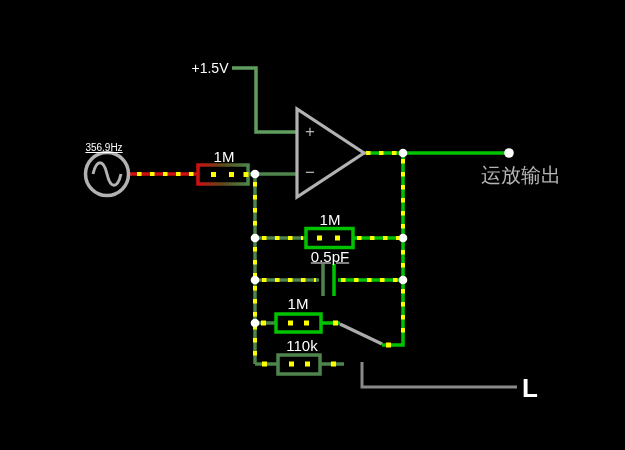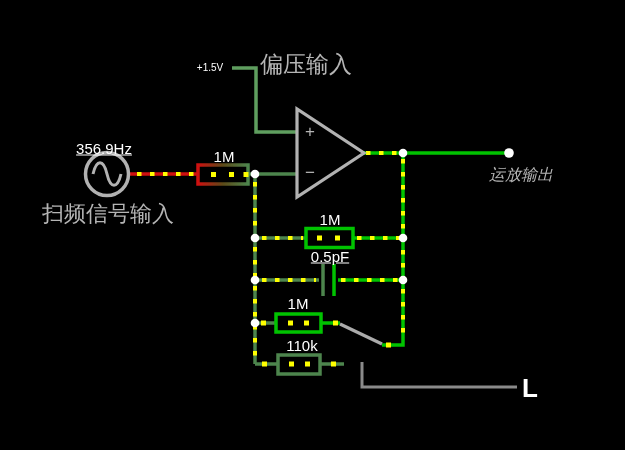--- a/index.html
+++ b/index.html
@@ -142,30 +142,28 @@
       <circle class="jn" cx="255" cy="238" r="4.3"></circle>
       <circle class="jn" cx="255" cy="280" r="4.3"></circle>
       <circle class="jn" cx="255" cy="323" r="4.3"></circle>
       <circle class="jn" cx="403" cy="153" r="4.3"></circle>
       <circle class="jn" cx="403" cy="238" r="4.3"></circle>
       <circle class="jn" cx="403" cy="280" r="4.3"></circle>
       <circle class="jn" cx="509" cy="153" r="4.8"></circle>
     </g>
   </svg>
 
-  <div class="lbl w" style="left:104px;top:148px;font-size:15px;text-decoration:underline;">356.9Hz</div>
-  <div class="lbl g" style="left:108px;top:214px;font-size:22px;">扫频信号输入</div>
+  <div class="lbl w" style="left:104px;top:148px;font-size:10px;text-decoration:underline;">356.9Hz</div>
   <div class="lbl w" style="left:224px;top:156px;font-size:15px;">1M</div>
 
-  <div class="lbl w" style="left:210px;top:68px;font-size:10px;">+1.5V</div>
-  <div class="lbl g" style="left:306px;top:64px;font-size:23px;">偏压输入</div>
+  <div class="lbl w" style="left:210px;top:68px;font-size:14px;">+1.5V</div>
 
   <div class="lbl g" style="left:310px;top:131px;font-size:17px;">+</div>
   <div class="lbl g" style="left:310px;top:172px;font-size:17px;">−</div>
-  <div class="lbl g" style="left:521px;top:175px;font-size:16px;font-style:italic;">运放输出</div>
+  <div class="lbl g" style="left:521px;top:175px;font-size:20px;">运放输出</div>
 
   <div class="lbl w" style="left:330px;top:219px;font-size:15px;">1M</div>
   <div class="lbl w" style="left:330px;top:256px;font-size:15px;text-decoration:underline;">0.5pF</div>
   <div class="lbl w" style="left:298px;top:303px;font-size:15px;">1M</div>
   <div class="lbl w" style="left:302px;top:345px;font-size:15px;">110k</div>
 
   <div class="lbl w" style="left:530px;top:388px;font-size:26px;font-weight:bold;">L</div>
 </div>
 
 </body></html>

